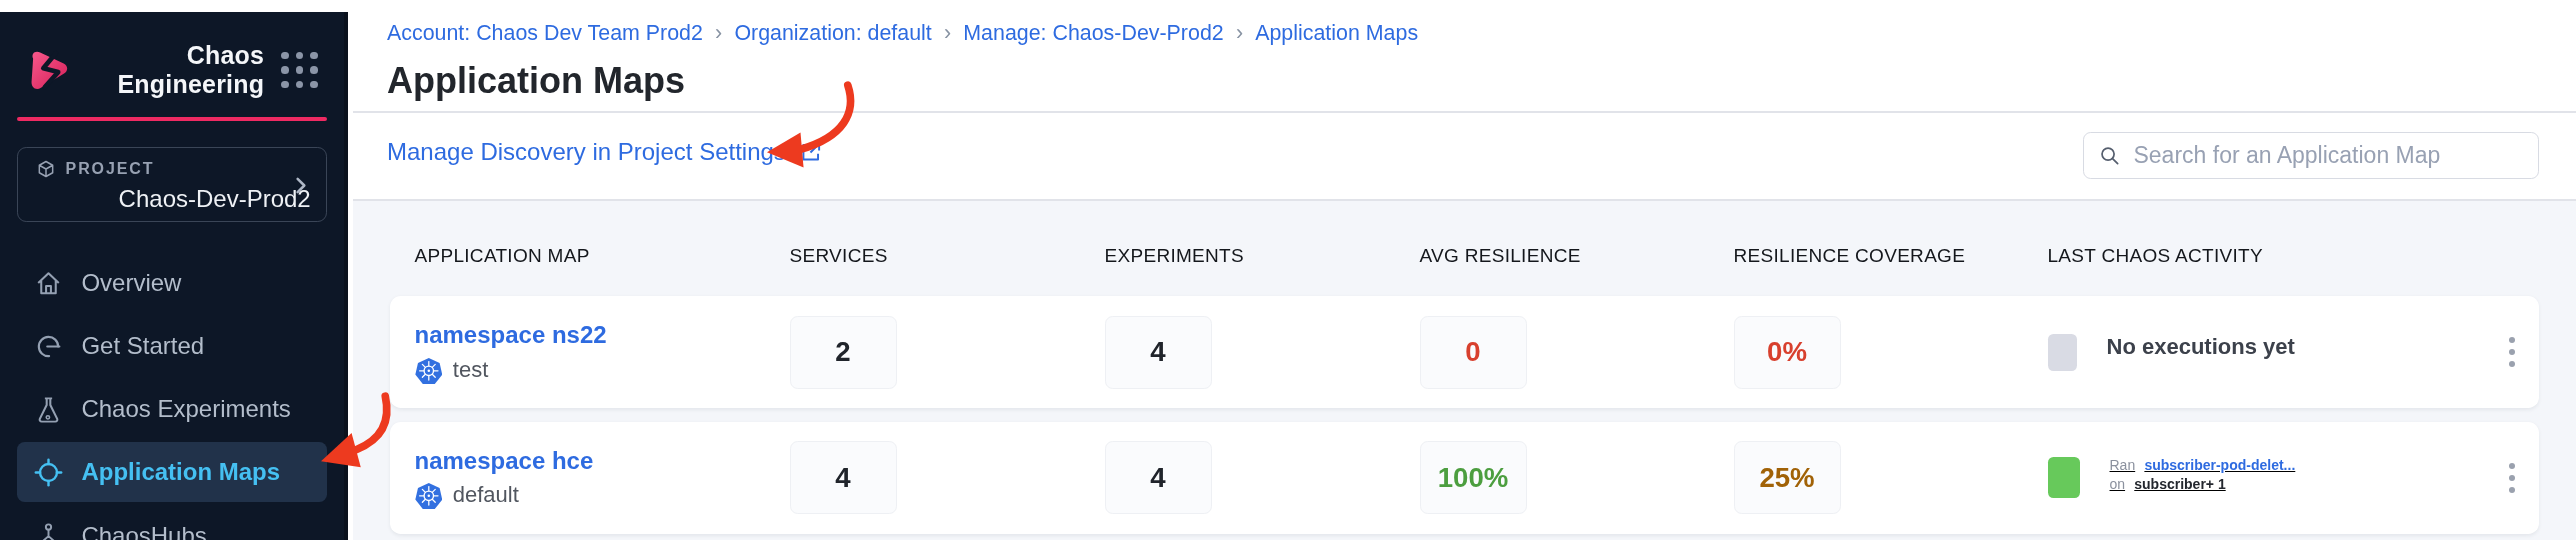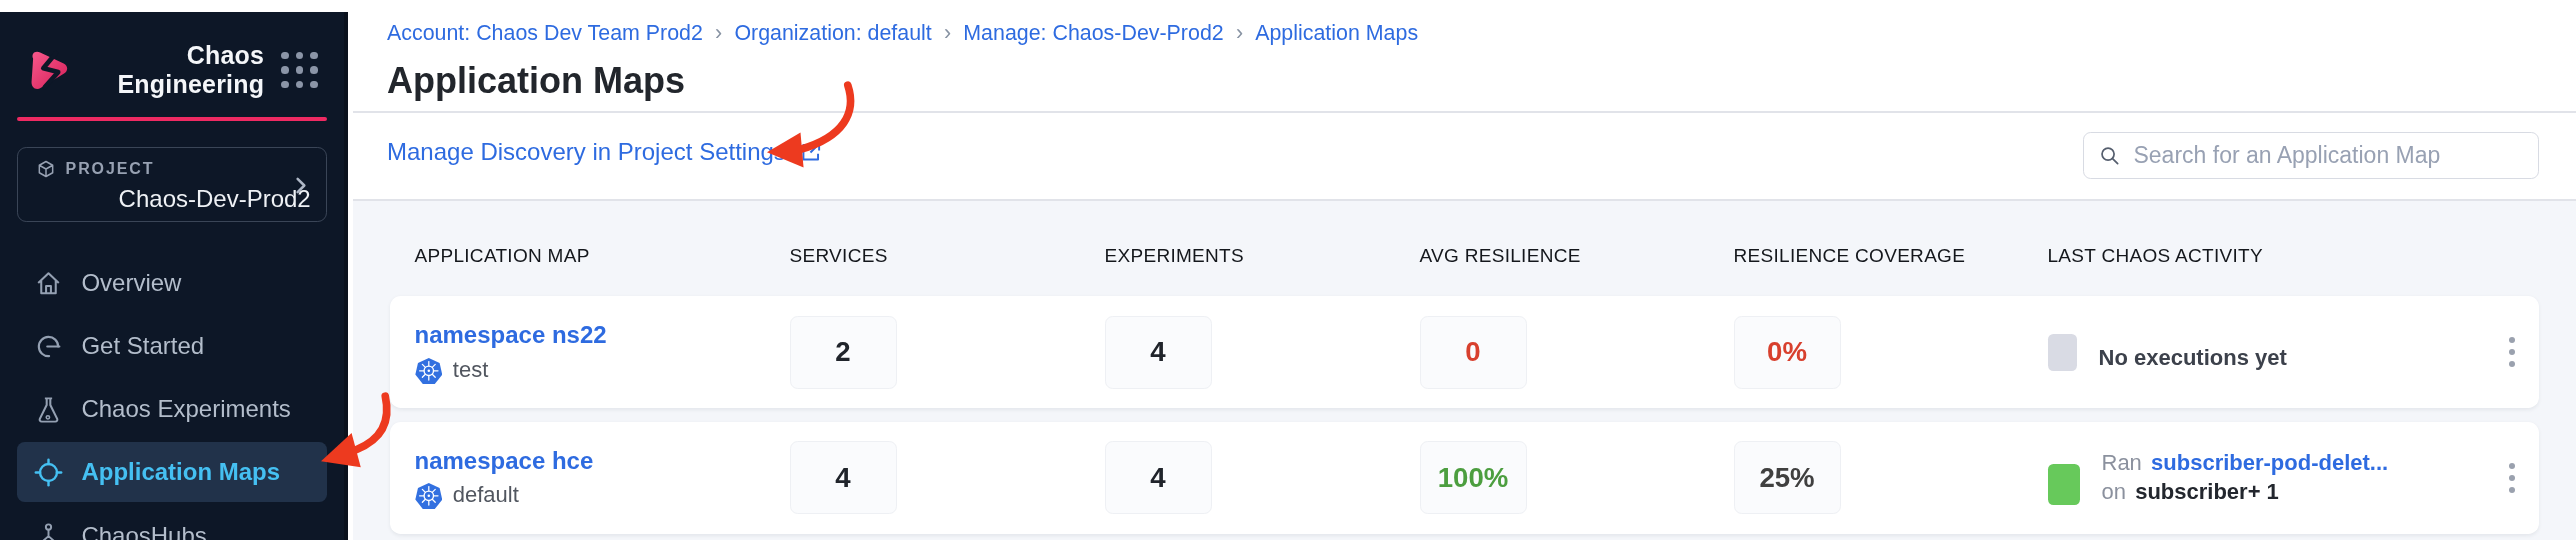--- a/index.html
+++ b/index.html
@@ -47,28 +47,28 @@
   .card{display:grid;grid-template-columns:375px 315px 315px 314px 314px 411px 61px;align-items:center;background:#fff;border-radius:10.7px;box-shadow:0 1.5px 3.8px rgba(30,40,60,.07);padding:0 24.5px;height:112px;}
   .card.first{margin-top:29px;}
   .card.gap{margin-top:13.8px;}
   .map-name{color:#2e6be0;font-size:24px;font-weight:700;cursor:pointer;line-height:29px;}
   .env-line{display:flex;align-items:flex-start;gap:10.7px;margin-top:7.7px;}
   .env-line svg{width:27.6px;height:27.6px;}
   .env-name{font-size:22px;color:#51565f;}
   .chip{width:107px;height:73px;background:#fafbfd;border:1.5px solid #eef0f4;border-radius:7.7px;display:flex;align-items:center;justify-content:center;font-size:27.6px;font-weight:600;color:#20242b;}
   .val-red{color:#d8402e;}
   .val-green{color:#4c9e3f;}
-  .val-orange{color:#404040;}
-  .activity{display:flex;align-items:flex-end;gap:22px;}
+  .val-orange{color:#a16207;}
+  .activity{display:flex;align-items:flex-start;gap:30px;}
   .status-sq{width:29px;height:37px;border-radius:5.4px;flex:0 0 auto;}
   .sq-none{background:#d9dbe4;}
   .sq-ok{background:#67c95b;width:32px;height:41px;}
   .act-text{font-size:22px;font-weight:600;color:#3c414b;}
   .act-lines{display:flex;flex-direction:column;gap:3.1px;}
-  .act-row{display:flex;align-items:baseline;gap:9.2px;font-size:22px;}
+  .act-row{display:flex;align-items:baseline;gap:9.2px;font-size:14px;text-decoration:underline;}
   .muted{color:#8b919e;}
   .exp-link{color:#2e6be0;font-weight:700;cursor:pointer;}
   .target-bold{color:#23272e;font-weight:700;}
   .dots-menu{display:flex;flex-direction:column;align-items:center;gap:6.1px;justify-self:end;padding-right:4.6px;cursor:pointer;}
   .dots-menu i{width:6.1px;height:6.1px;border-radius:50%;background:#9aa1ae;}
 
   .arrow-overlay{position:absolute;pointer-events:none;}
 </style>
 </head>
 <body>

